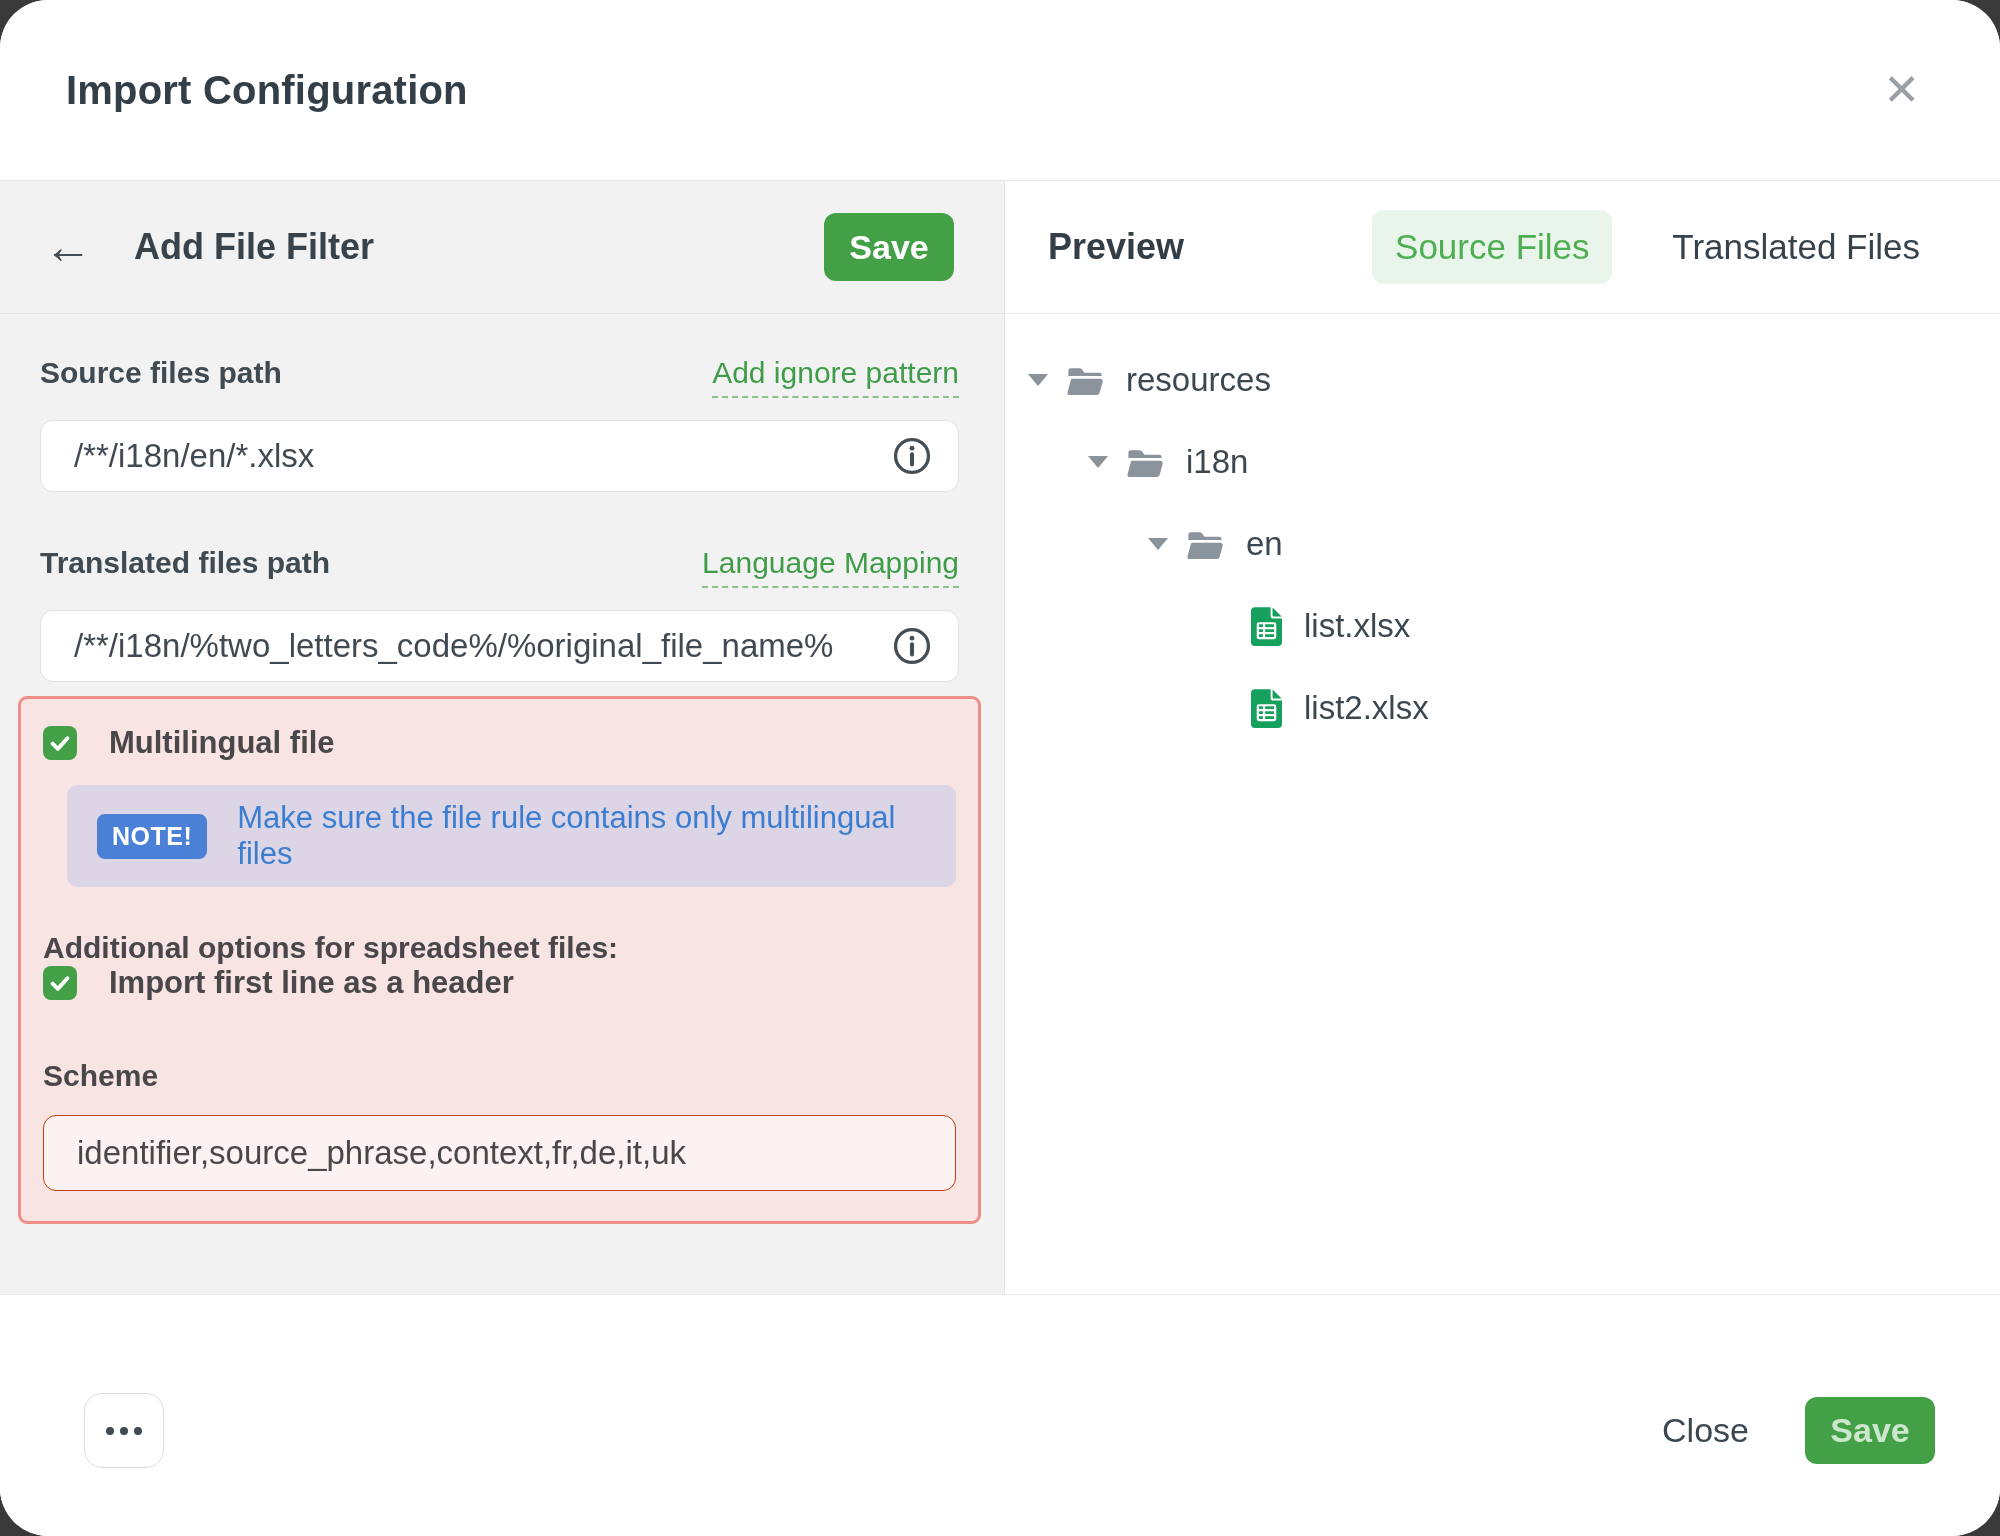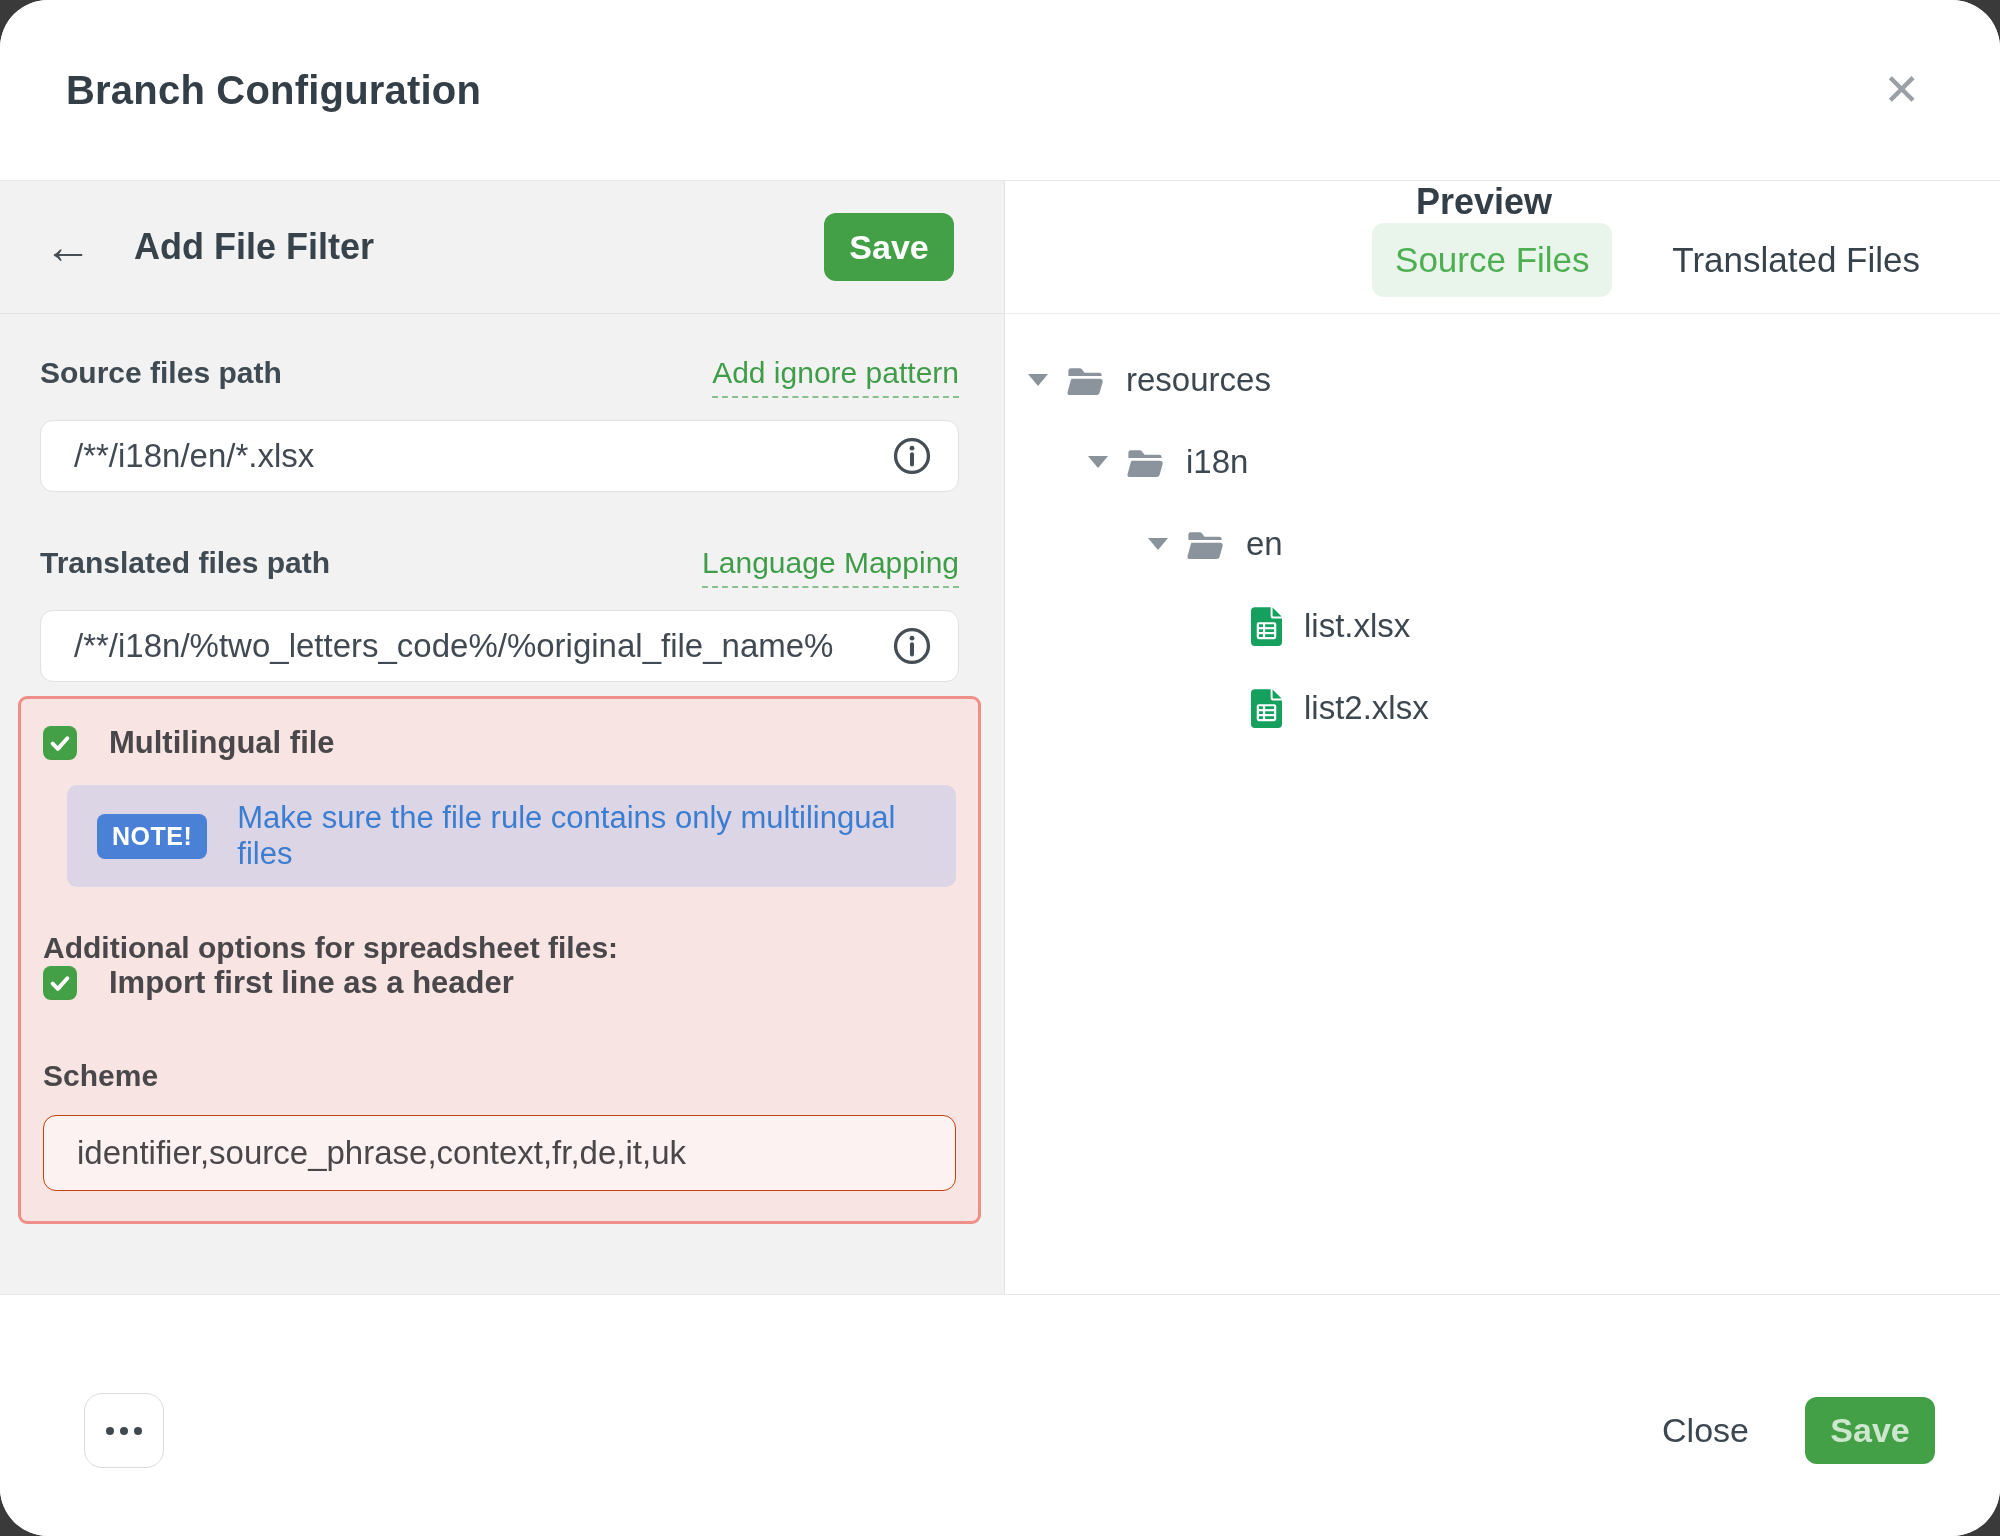--- a/index.html
+++ b/index.html
@@ -16,21 +16,21 @@
 
   
   .main { display:flex; height:1113px; }
   .left-panel  { width:1005px; background:#f2f2f2; border-right:1px solid #e3e3e3;
                  display:flex; flex-direction:column; }
   .right-panel { flex:1; background:#fff; display:flex; flex-direction:column; }
 
   .panel-header { height:133px; flex:0 0 133px; display:flex; align-items:center;
                   border-bottom:1px solid #e4e4e4; }
   .left-panel .panel-header { padding:0 50px 0 44px; }
-  .right-panel .panel-header { padding:0 80px 0 43px; border-bottom-color:#ececec;flex-direction:column; }
+  .right-panel .panel-header { padding:0 80px 0 43px; border-bottom-color:#ececec; }
 
   .back-btn { background:none; border:none; cursor:pointer; font-size:48px; color:#454e55;
               line-height:1; padding:0; margin-right:42px; }
   .panel-heading { font-size:36px; font-weight:700; color:#37424a; }
 
   .btn-green { background:#43a047; color:#fff; border:none; border-radius:12px;
                font-family:inherit; font-size:34px; font-weight:600; cursor:pointer; }
   .header-save { margin-left:auto; width:130px; height:68px; }
 
   
@@ -92,21 +92,21 @@
   .text-btn { margin-left:auto; background:none; border:none; cursor:pointer;
               font-family:inherit; font-size:34px; font-weight:500; color:#3c4750; }
   .footer-save { width:130px; height:67px; margin-left:56px; color:#cde7ce; }
 </style>
 </head>
 <body>
 
 <div class="modal">
 
   <header class="titlebar">
-    <h1 class="title">Branch Configuration</h1>
+    <h1 class="title">Import Configuration</h1>
     <button class="close-btn">✕</button>
   </header>
 
   <div class="main">
 
     <section class="left-panel">
       <div class="panel-header">
         <button class="back-btn">←</button>
         <h2 class="panel-heading">Add File Filter</h2>
         <button class="btn-green header-save">Save</button>

